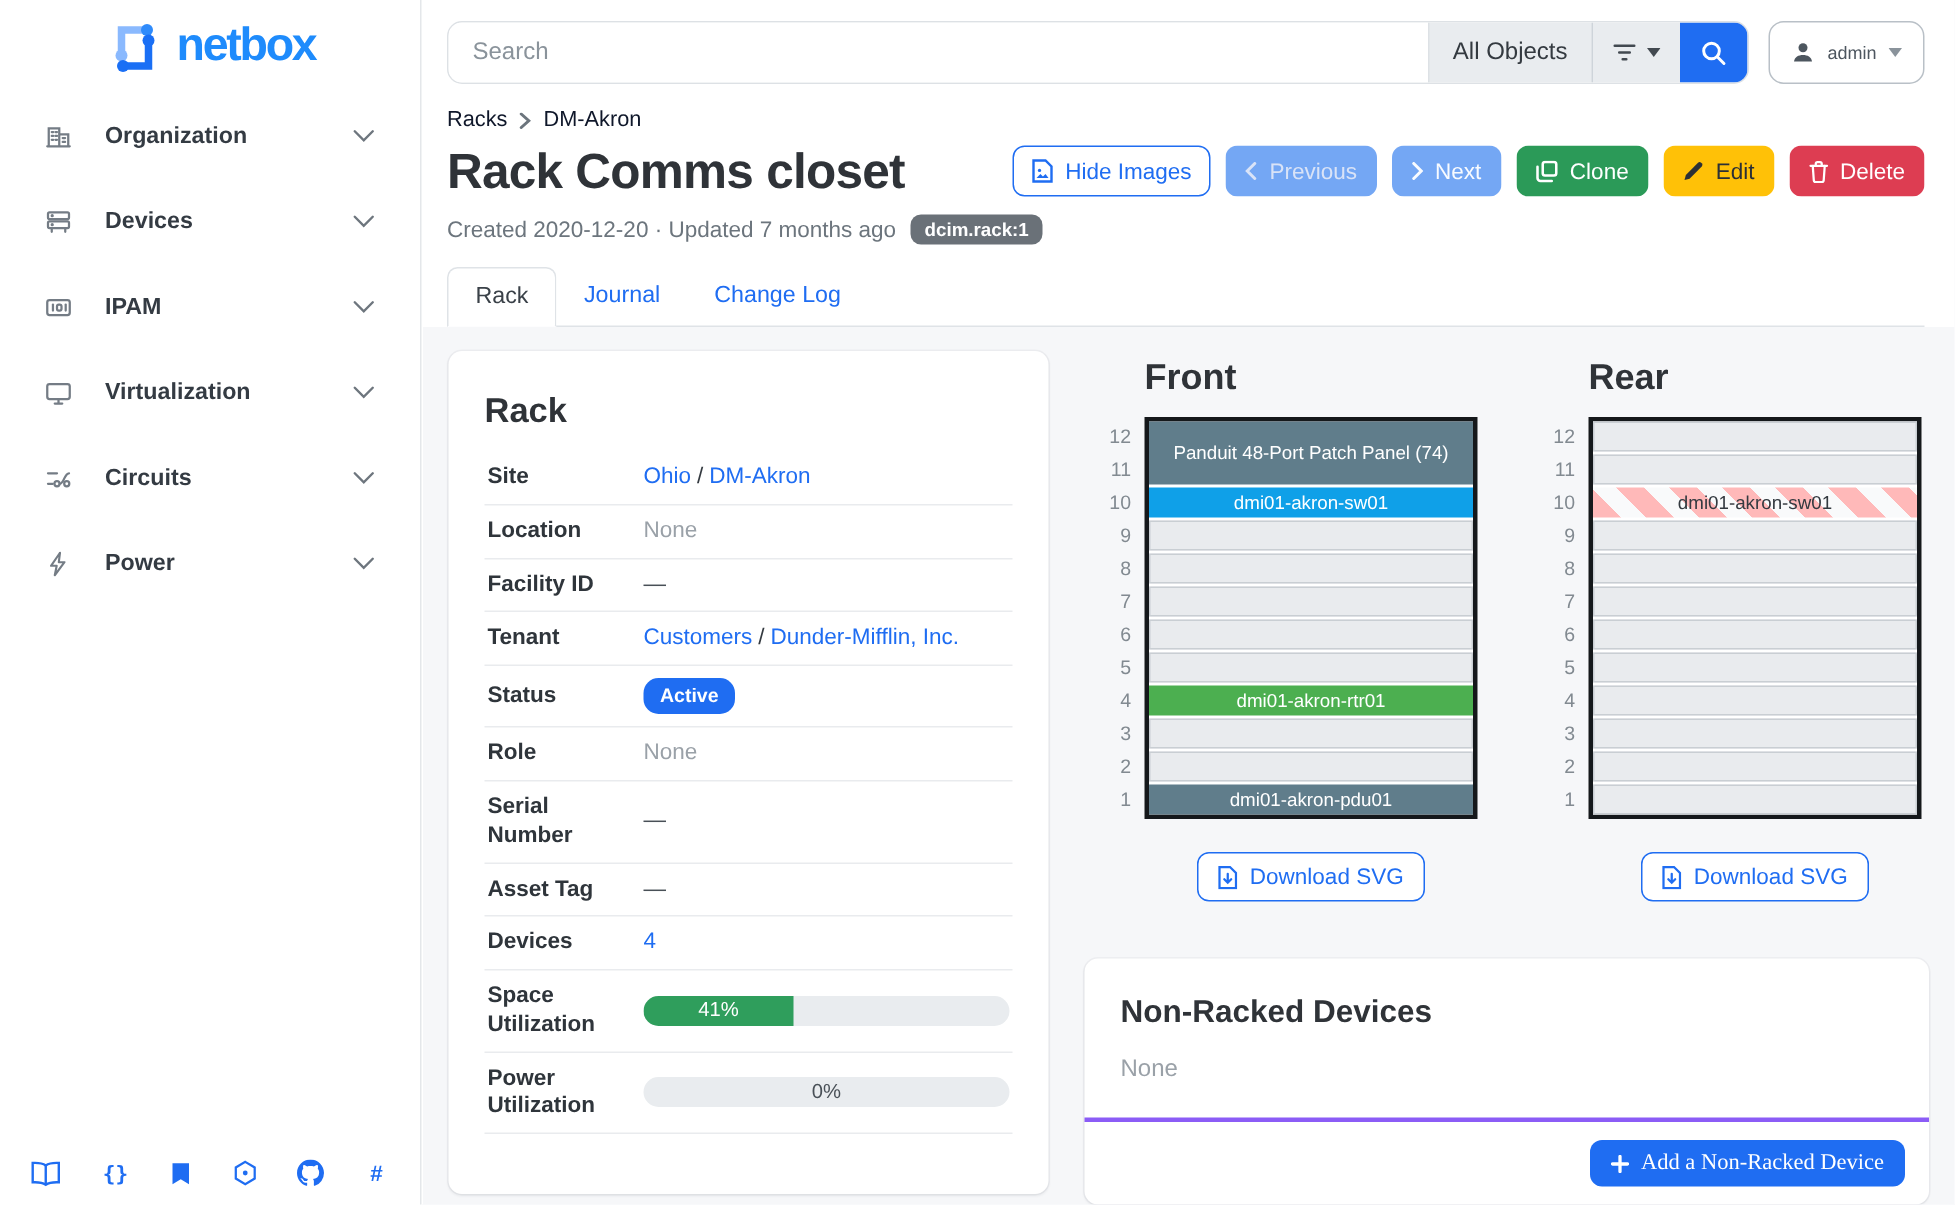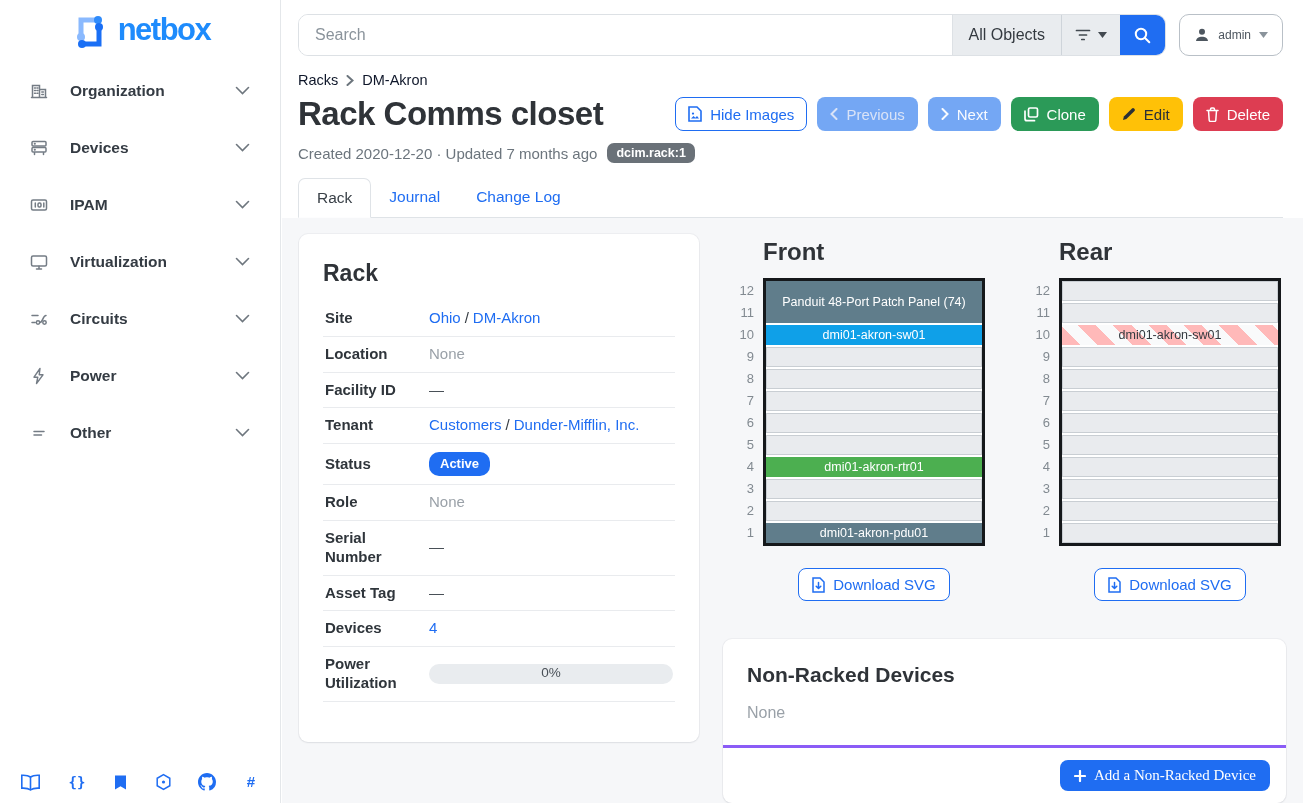--- a/index.html
+++ b/index.html
@@ -225,33 +225,20 @@
             <path d="M10 1.5L4 10.2h3.8L6.5 16.5 13 7.8H9.2z" fill="none" stroke="currentColor" stroke-width="1.4" stroke-linejoin="round"></path>
           </svg>
         </span>
        <span class="nav-label">Power</span>
        <span class="nav-chevron">
           <svg width="15" height="9" viewBox="0 0 15 9">
             <path d="M1.5 1.5l6 6 6-6" fill="none" stroke="currentColor" stroke-width="1.6" stroke-linecap="round"></path>
           </svg>
         </span>
      </div>
-      <div class="nav-item">
-       <span class="nav-icon">
-          <svg width="18" height="18" viewBox="0 0 18 18">
-            <path d="M4 7.6h10M4 11h7.5" fill="none" stroke="currentColor" stroke-width="1.5" stroke-linecap="round"></path>
-          </svg>
-        </span>
-       <span class="nav-label">Other</span>
-       <span class="nav-chevron">
-          <svg width="15" height="9" viewBox="0 0 15 9">
-            <path d="M1.5 1.5l6 6 6-6" fill="none" stroke="currentColor" stroke-width="1.6" stroke-linecap="round"></path>
-          </svg>
-        </span>
-     </div>
     </nav>
   <div class="sidebar-footer">
       <span class="footer-icon">
         <svg width="21" height="17" viewBox="0 0 21 17">
           <path d="M10.5 3C8.5 1.6 5.4 1.1 1.8 1.3v12.9c3.6-.2 6.7.3 8.7 1.7 2-1.4 5.1-1.9 8.7-1.7V1.3C15.6 1.1 12.5 1.6 10.5 3z" fill="none" stroke="currentColor" stroke-width="1.6"></path>
           <path d="M10.5 3v12.9" stroke="currentColor" stroke-width="1.6"></path>
         </svg>
       </span>
       <span class="footer-icon">
         <svg width="20" height="17" viewBox="0 0 20 17">
@@ -463,20 +450,28 @@
             <div class="detail-row">
        <div class="detail-label">Asset Tag</div>
        <div class="detail-value">
                 <span class="dash">—</span>
               </div>
      </div>
             <div class="detail-row">
        <div class="detail-label">Devices</div>
        <div class="detail-value">
                 <a href="#" class="val-link">4</a>
+              </div>
+     </div>
+            <div class="detail-row">
+       <div class="detail-label">Space Utilization</div>
+       <div class="detail-value">
+                <div class="progress">
+                  <div class="progress-fill" style="width:41%">41%</div>
+                </div>
               </div>
      </div>
             <div class="detail-row">
        <div class="detail-label">Power Utilization</div>
        <div class="detail-value">
                 <div class="progress">
                   <span class="progress-zero-label">0%</span>
                 </div>
               </div>
      </div>

